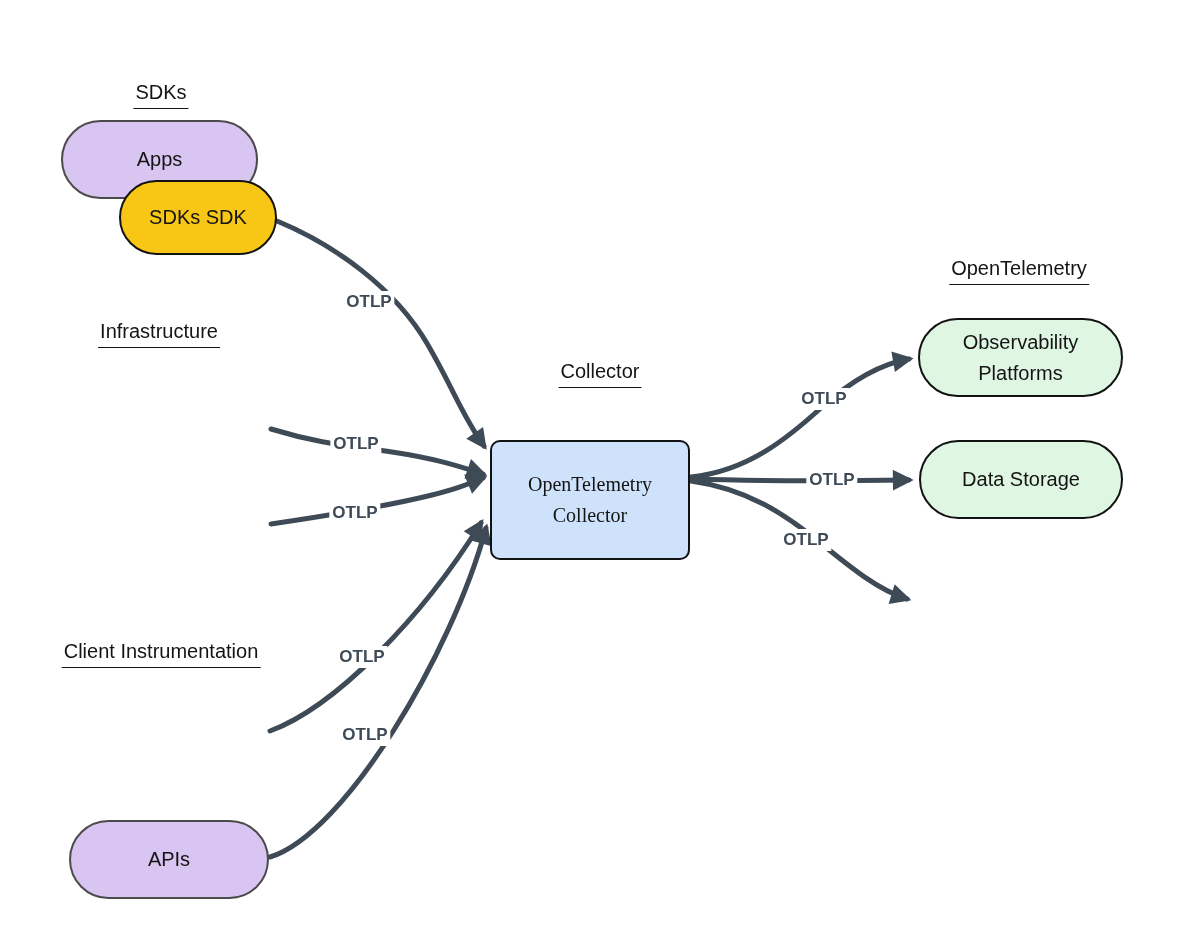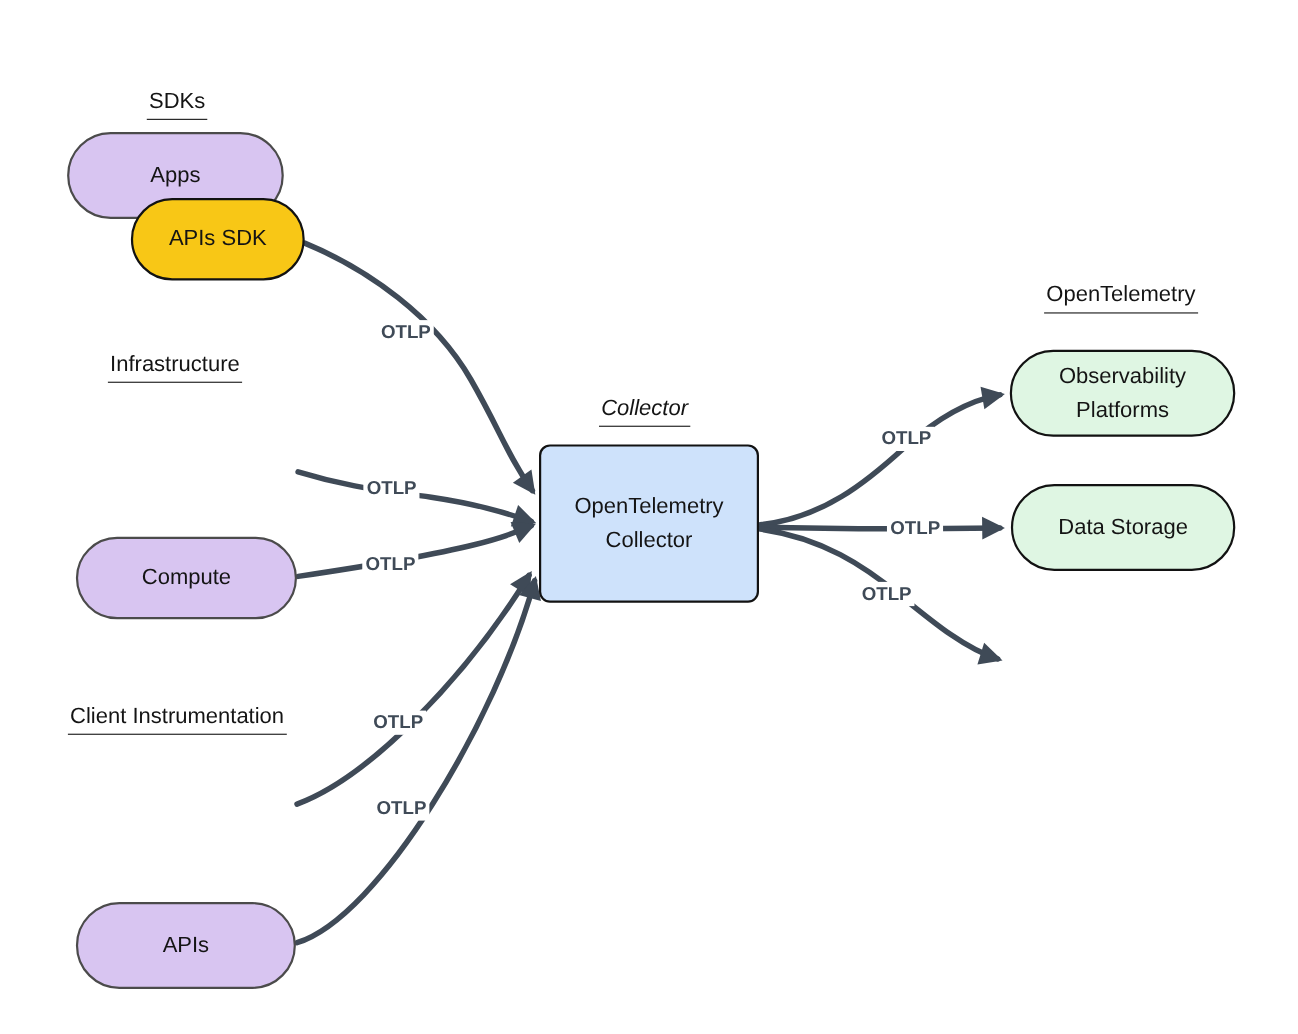--- a/index.html
+++ b/index.html
@@ -62,34 +62,34 @@
   .pill-green{background:var(--node-green);border:2px solid var(--dark-border);}
   .rect-blue{background:var(--node-blue);border:2.5px solid var(--dark-border);border-radius:10px;}
 
   
   #n-apps{left:61px;top:120px;width:197px;height:79px;z-index:2;}
   #n-otel-sdk{left:119px;top:180px;width:158px;height:75px;z-index:4;}
   #n-kubernetes{left:69px;top:386px;width:201px;height:81px;}
   #n-compute{left:69px;top:488px;width:201px;height:75px;}
   #n-managed{left:69px;top:693px;width:200px;height:79px;}
   #n-apis{left:69px;top:820px;width:200px;height:79px;justify-content:center;}
-  #n-collector{left:490px;top:404px;width:200px;height:144px;}
+  #n-collector{left:490px;top:440px;width:200px;height:120px;font-family:Liberation Serif, serif;}
   #n-observability{left:918px;top:318px;width:205px;height:79px;}
   #n-data-storage{left:919px;top:440px;width:204px;height:79px;}
   #n-analytics{left:919px;top:562px;width:204px;height:78px;}
 
   #n-managed .label{max-width:130px;}
   #n-collector .label{max-width:165px;}
   #n-observability .label,#n-analytics .label{max-width:155px;}
 
   
   #t-sdks{left:161px;top:64px;margin-top:17px;}
   #t-infra{left:159px;top:320px;}
   #t-client{left:161px;top:640px;}
-  #t-collector{left:586px;top:360px;font-style:italic;}
+  #t-collector{left:600px;top:360px;}
   #t-dest{left:1019px;top:257px;}
 
   .edge-label{
     position:absolute;
     transform:translate(-50%,-50%);
     background:var(--bg);
     color:var(--edge);
     font-size:17px;
     font-weight:bold;
     padding:1px 3px;
@@ -129,24 +129,21 @@
   <div class="section-title" id="t-sdks">SDKs</div>
   <div class="section-title" id="t-infra">Infrastructure</div>
   <div class="section-title" id="t-client">Client Instrumentation</div>
   <div class="section-title" id="t-collector">Collector</div>
   <div class="section-title" id="t-dest">OpenTelemetry</div>
 
   <div class="node pill-purple" id="n-apps">
     <span class="label">Apps</span>
   </div>
   <div class="node pill-yellow" id="n-otel-sdk">
-    <span class="label">APIs SDK</span>
-  </div>
-  <div class="node pill-purple" id="n-compute">
-    <span class="label">Compute</span>
+    <span class="label">SDKs SDK</span>
   </div>
   <div class="node pill-purple" id="n-apis">
     <span class="label">APIs</span>
   </div>
   <div class="node rect-blue" id="n-collector">
     <span class="label wrap">OpenTelemetry Collector</span>
   </div>
   <div class="node pill-green" id="n-observability">
     <span class="label wrap">Observability Platforms</span>
   </div>

